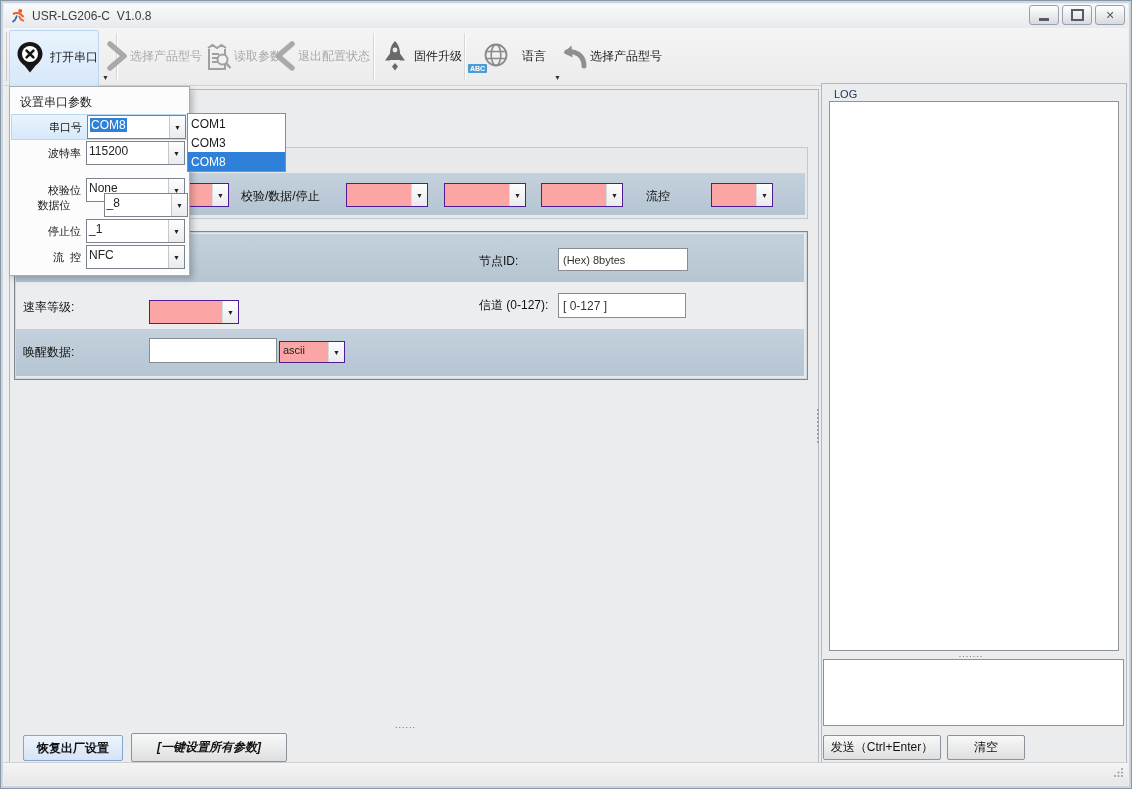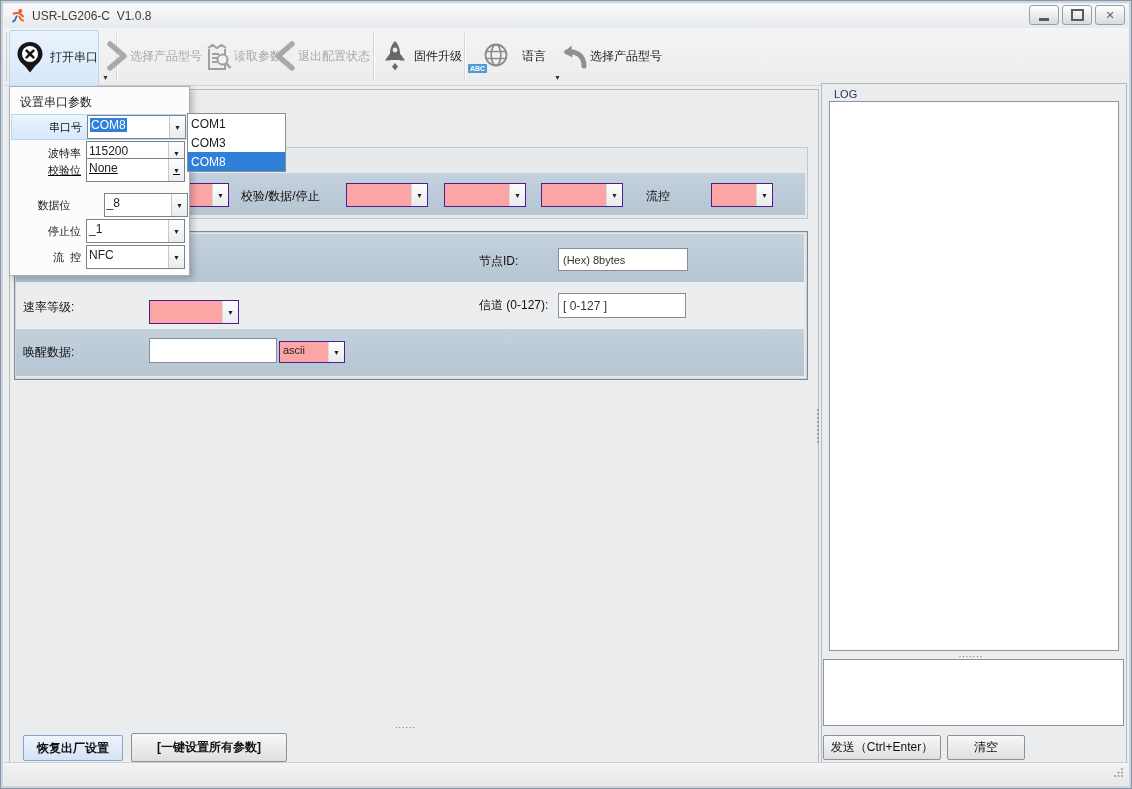--- a/index.html
+++ b/index.html
@@ -244,21 +244,21 @@
 
   <span class="lbl" style="left:22px;top:343px;">唤醒数据:</span>
   <div class="field" style="left:148px;top:337px;width:118px;height:23px;"></div>
   <div class="combo" style="left:278px;top:340px;width:64px;height:20px;">
     <span class="v" style="font-size:11px;">ascii</span>
       <span class="a">▼</span>
   </div>
 
   <span class="dots" style="left:394px;top:720px;">......</span>
   <div class="btn bold blue" style="left:22px;top:734px;width:98px;height:24px;">恢复出厂设置</div>
-  <div class="btn bold" style="left:130px;top:732px;width:154px;height:27px;">[一键设置所有参数]</div>
+  <div class="btn bold" style="left:130px;top:732px;width:154px;height:27px;font-style:italic;">[一键设置所有参数]</div>
 
   <div class="vsplit"></div>
 
   <div class="panel" style="left:820px;top:82px;width:304px;height:680px;">
     <span class="log-title">LOG</span>
   </div>
   <div class="whitebox" style="left:828px;top:100px;width:288px;height:548px;"></div>
   <span class="dots" style="left:938px;top:649px;width:64px;text-align:center;">.......</span>
   <div class="whitebox" style="left:822px;top:658px;width:299px;height:65px;"></div>
   <div class="btn" style="left:822px;top:734px;width:116px;height:23px;">发送（Ctrl+Enter）</div>
@@ -287,21 +287,21 @@
         <span class="a">▼</span>
       </div>
     </div>
     <div class="sp-row" style="top:53px;">
       <span class="sp-lab">波特率</span>
       <div class="sp-combo">
         <span class="v">115200</span>
         <span class="a">▼</span>
       </div>
     </div>
-    <div class="sp-row" style="top:70px;text-decoration:underline;">
+    <div class="sp-row" style="top:90px;">
       <span class="sp-lab">校验位</span>
       <div class="sp-combo">
         <span class="v">None</span>
         <span class="a">▼</span>
       </div>
     </div>
     <div class="sp-row" style="top:105px;gap:28px;">
       <span class="sp-lab">数据位</span>
       <div class="sp-combo">
         <span class="v">_8</span>

